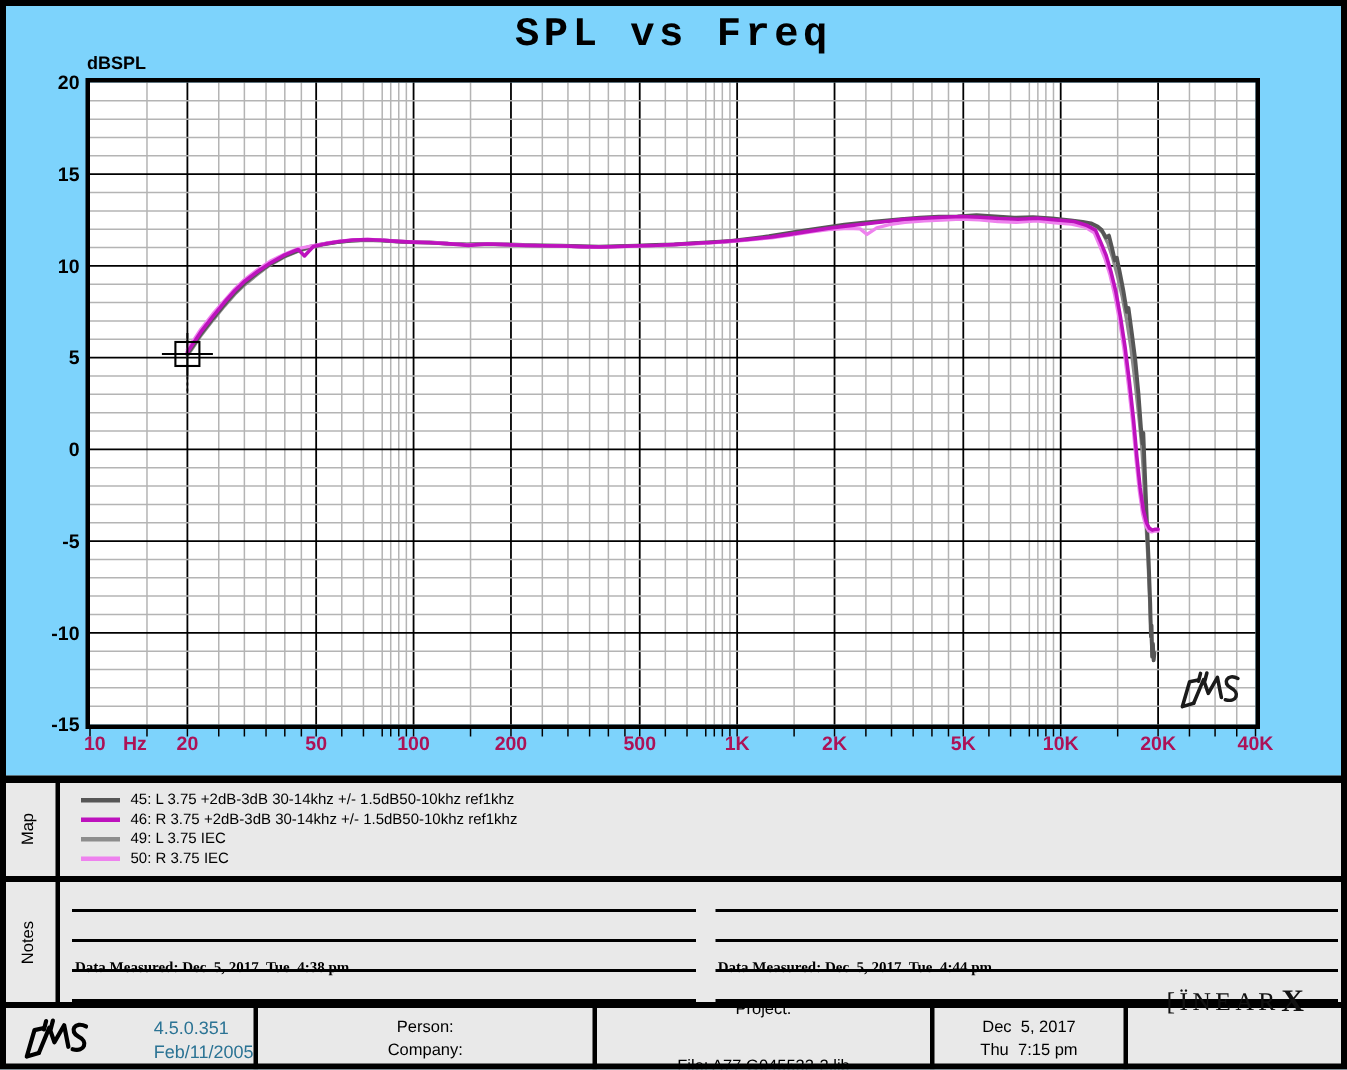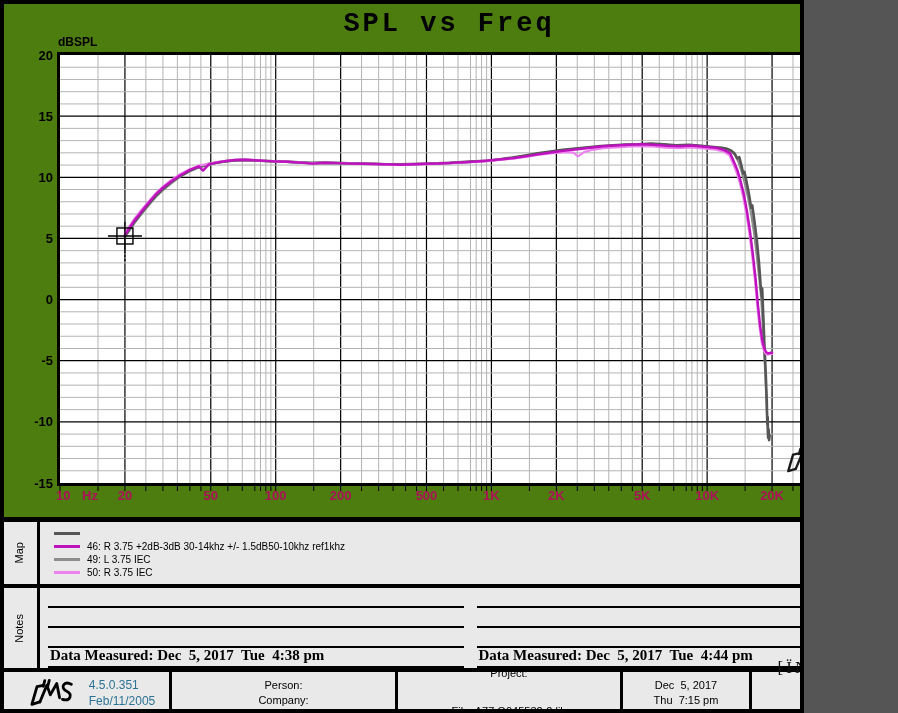--- a/index.html
+++ b/index.html
@@ -1,16 +1,16 @@
 <!DOCTYPE html>
 <html><head>
 <meta charset="utf-8">
 <style>
   html,body{margin:0;padding:0;background:#555;}
-  #app{position:relative;width:804px;height:713px;background:#4d7c0f;overflow:hidden;
+  #app{position:relative;width:898px;height:713px;background:#7dd3fc;overflow:hidden;
        font-family:"Liberation Sans",sans-serif;}
   .outer-frame{position:absolute;inset:0;border:4px solid #000;pointer-events:none;z-index:60;}
 
   
   .chart-title{position:absolute;top:9px;left:0;width:898px;text-align:center;
     font-family:"Liberation Mono",monospace;font-weight:bold;font-size:27px;letter-spacing:3px;color:#000;}
   .y-axis-unit{position:absolute;top:35px;left:58px;font-weight:bold;font-size:12px;color:#000;}
   #plot-svg{position:absolute;top:0;left:0;}
 
   
@@ -23,30 +23,30 @@
 
   .legend{padding:5px 0 0 10px;}
   .legend-row{display:flex;align-items:center;height:13px;}
   .legend-swatch{display:inline-block;width:26px;height:3px;margin:0 7px 0 4px;flex:0 0 26px;}
   .legend-text{font-size:10px;color:#000;white-space:pre;}
 
   .notes-content{flex:1;display:flex;padding:0 6px 0 8px;}
   .notes-col{flex:1;display:flex;flex-direction:column;}
   .notes-col.left{margin-right:13px;}
   .note-line{flex:1;border-bottom:2px solid #000;position:relative;}
-  .note-meta span{position:absolute;left:2px;bottom:2px;font-family:"Liberation Serif",serif;
-    font-weight:bold;font-size:15px;color:#000;white-space:pre;}
+  .note-meta span{position:absolute;left:2px;bottom:15px;font-family:"Liberation Serif",serif;
+    font-weight:bold;font-size:10px;color:#000;white-space:pre;}
 
   
   .footer{position:absolute;top:672px;left:0;width:898px;height:41px;display:flex;
     box-sizing:border-box;background:#e9e9e9;}
   .cell{box-sizing:border-box;border-right:3px solid #000;display:flex;flex-direction:column;
     align-items:center;justify-content:center;line-height:15px;font-size:11px;color:#000;}
   .cell div{white-space:pre;}
-  .cell-lms{width:172px;flex:0 0 172px;flex-direction:row;justify-content:center;
+  .cell-lms{width:172px;flex:0 0 172px;flex-direction:row;justify-content:space-between;
     padding-left:8px;gap:9px;}
   .ver{display:flex;flex-direction:column;line-height:16px;font-size:12px;color:#2b7394;text-align:left;}
   .ver div{white-space:pre;}
   .cell-person{width:226px;flex:0 0 226px;}
   .cell-project{width:225px;flex:0 0 225px;gap:23px;}
   .cell-date{width:129px;flex:0 0 129px;}
   .cell-brand{flex:1;border-right:none;justify-content:center;gap:34px;}
   .brand-top{font-family:"Liberation Serif",serif;font-size:17px;letter-spacing:3px;color:#111;
     line-height:17px;display:flex;align-items:flex-end;}
   .brand-x{font-weight:bold;font-size:21px;line-height:17px;margin-left:1px;}
@@ -238,20 +238,21 @@
       </g>
     </svg>
 
   <div class="band map-band">
     <div class="band-label">
       <span>Map</span>
     </div>
     <div class="legend" id="legend">
         <div class="legend-row">
           <span class="legend-swatch" style="background: rgb(86, 86, 86);"></span>
+          <span class="legend-text">45: L 3.75 +2dB-3dB 30-14khz +/- 1.5dB50-10khz ref1khz</span>
         </div>
         <div class="legend-row">
           <span class="legend-swatch" style="background: rgb(189, 18, 189);"></span>
           <span class="legend-text">46: R 3.75 +2dB-3dB 30-14khz +/- 1.5dB50-10khz ref1khz</span>
         </div>
         <div class="legend-row">
           <span class="legend-swatch" style="background: rgb(141, 141, 141);"></span>
           <span class="legend-text">49: L 3.75 IEC</span>
         </div>
         <div class="legend-row">

